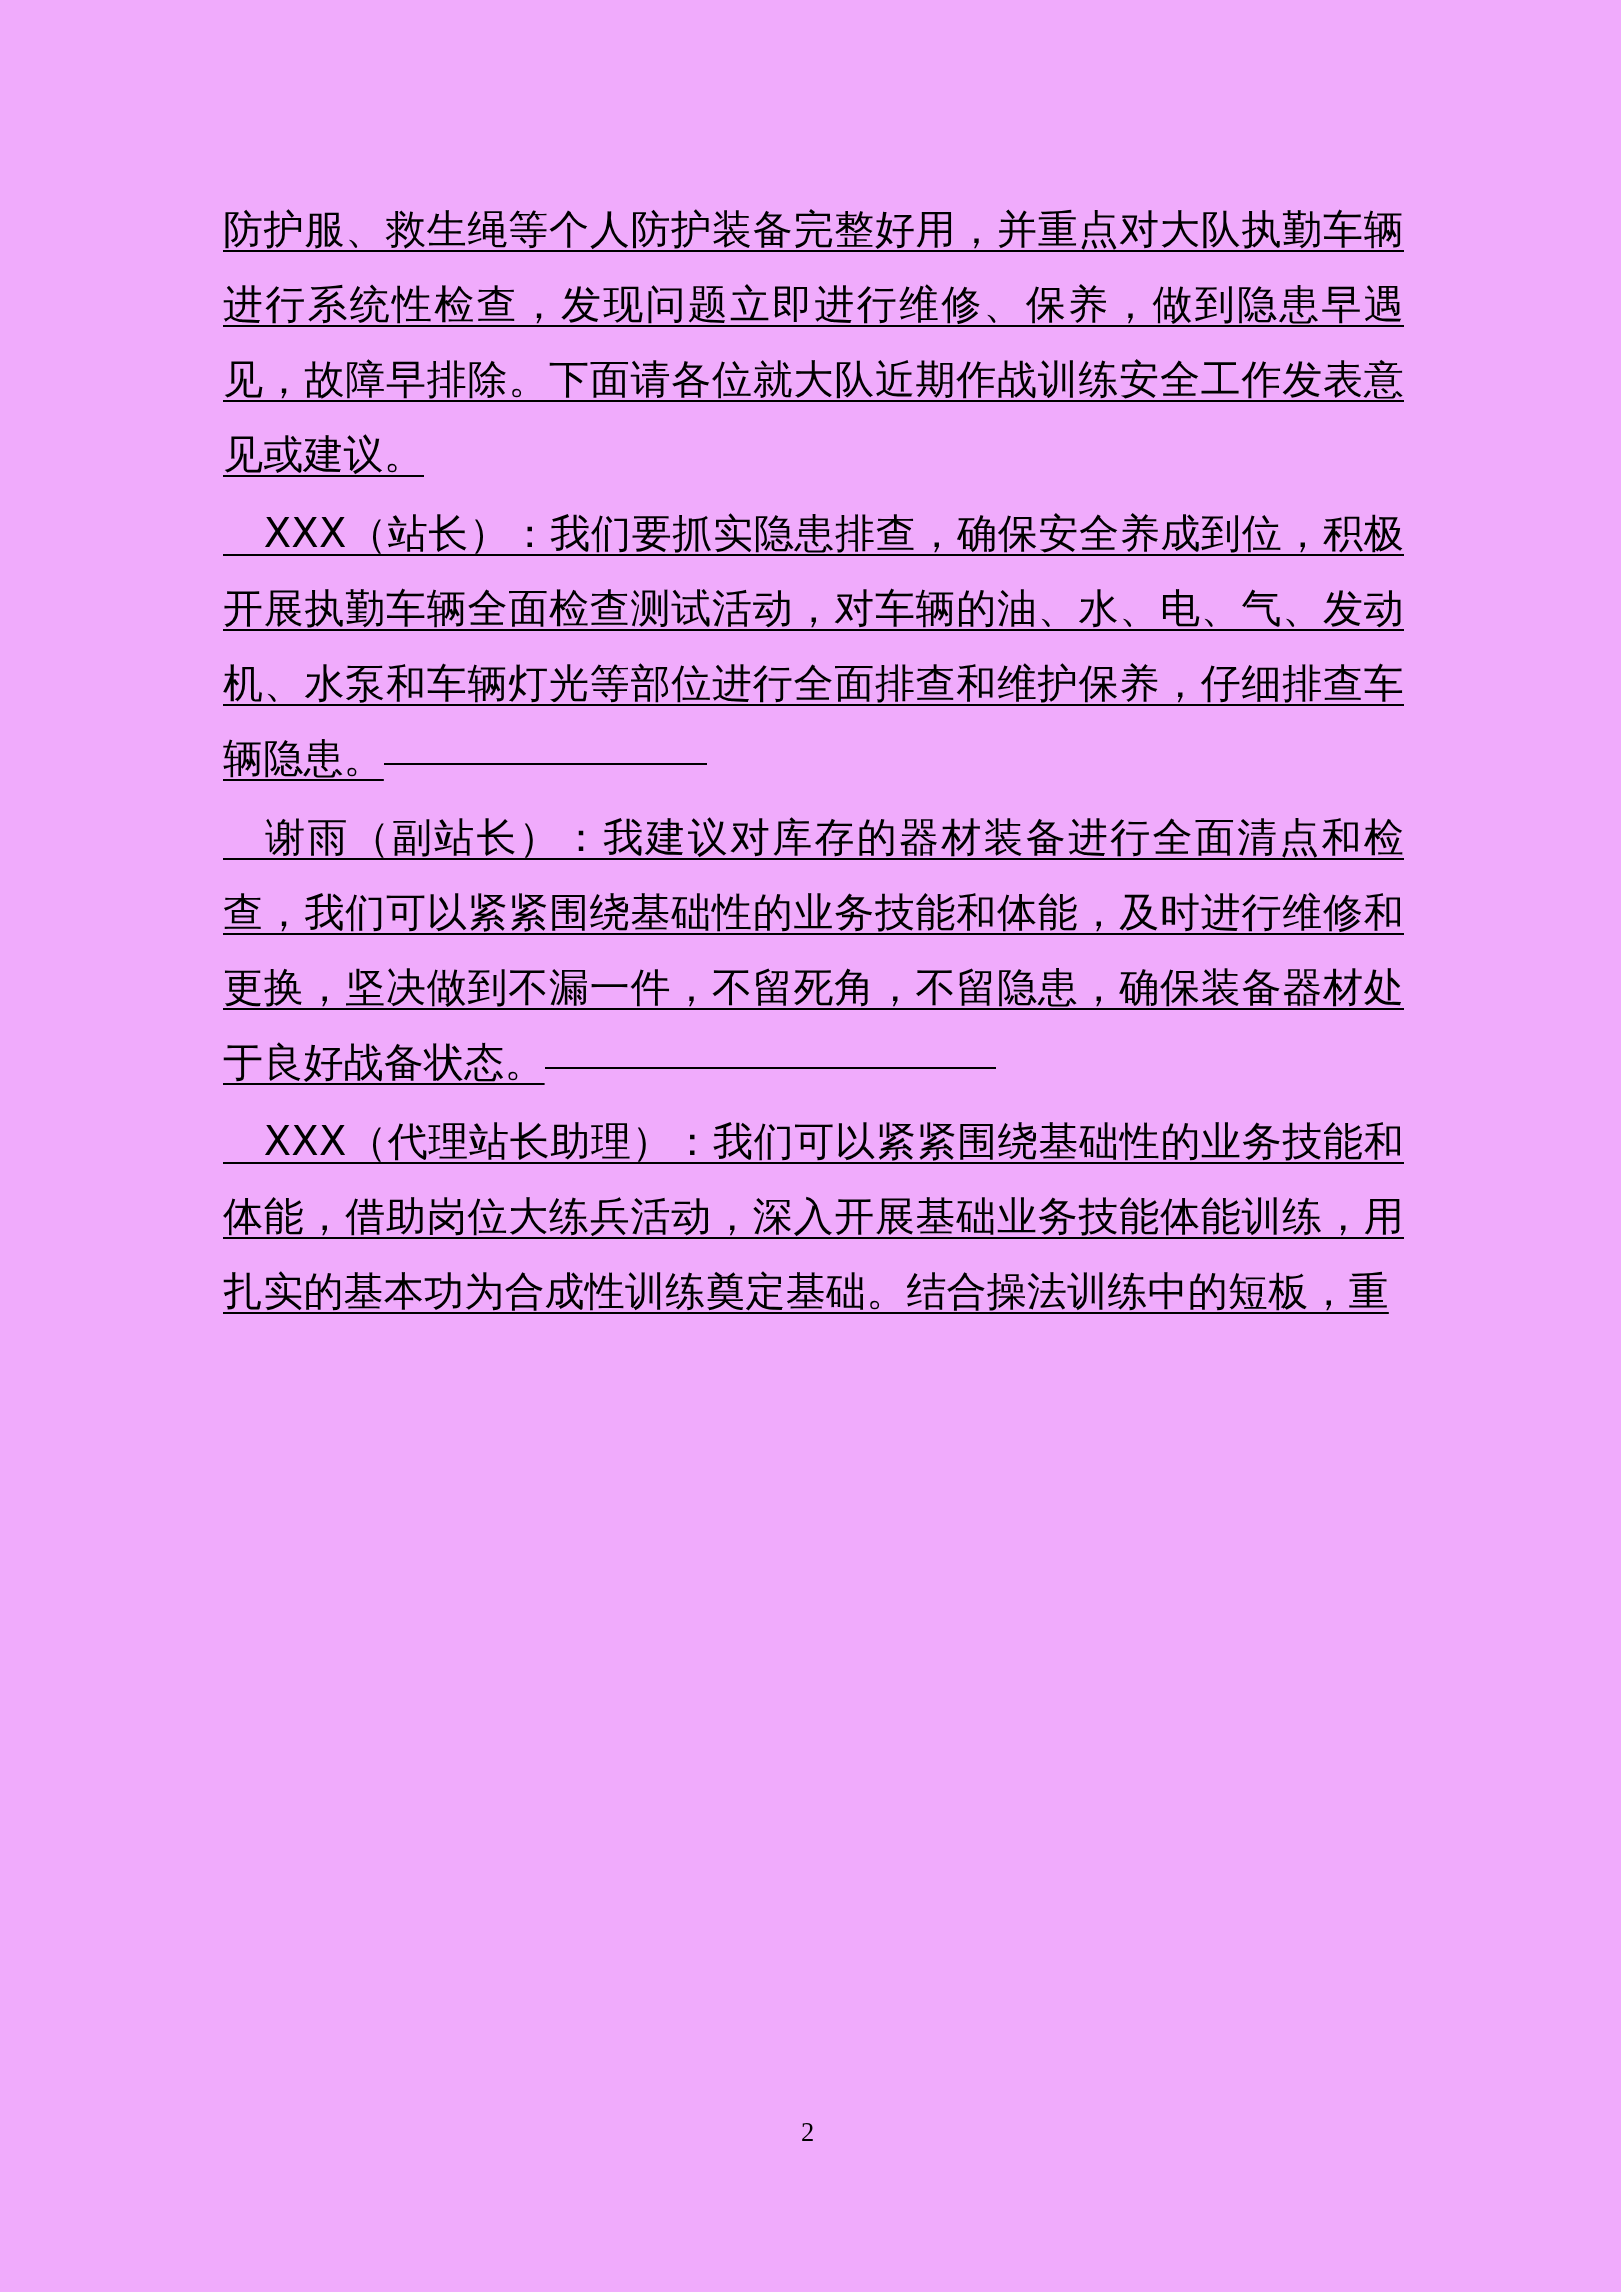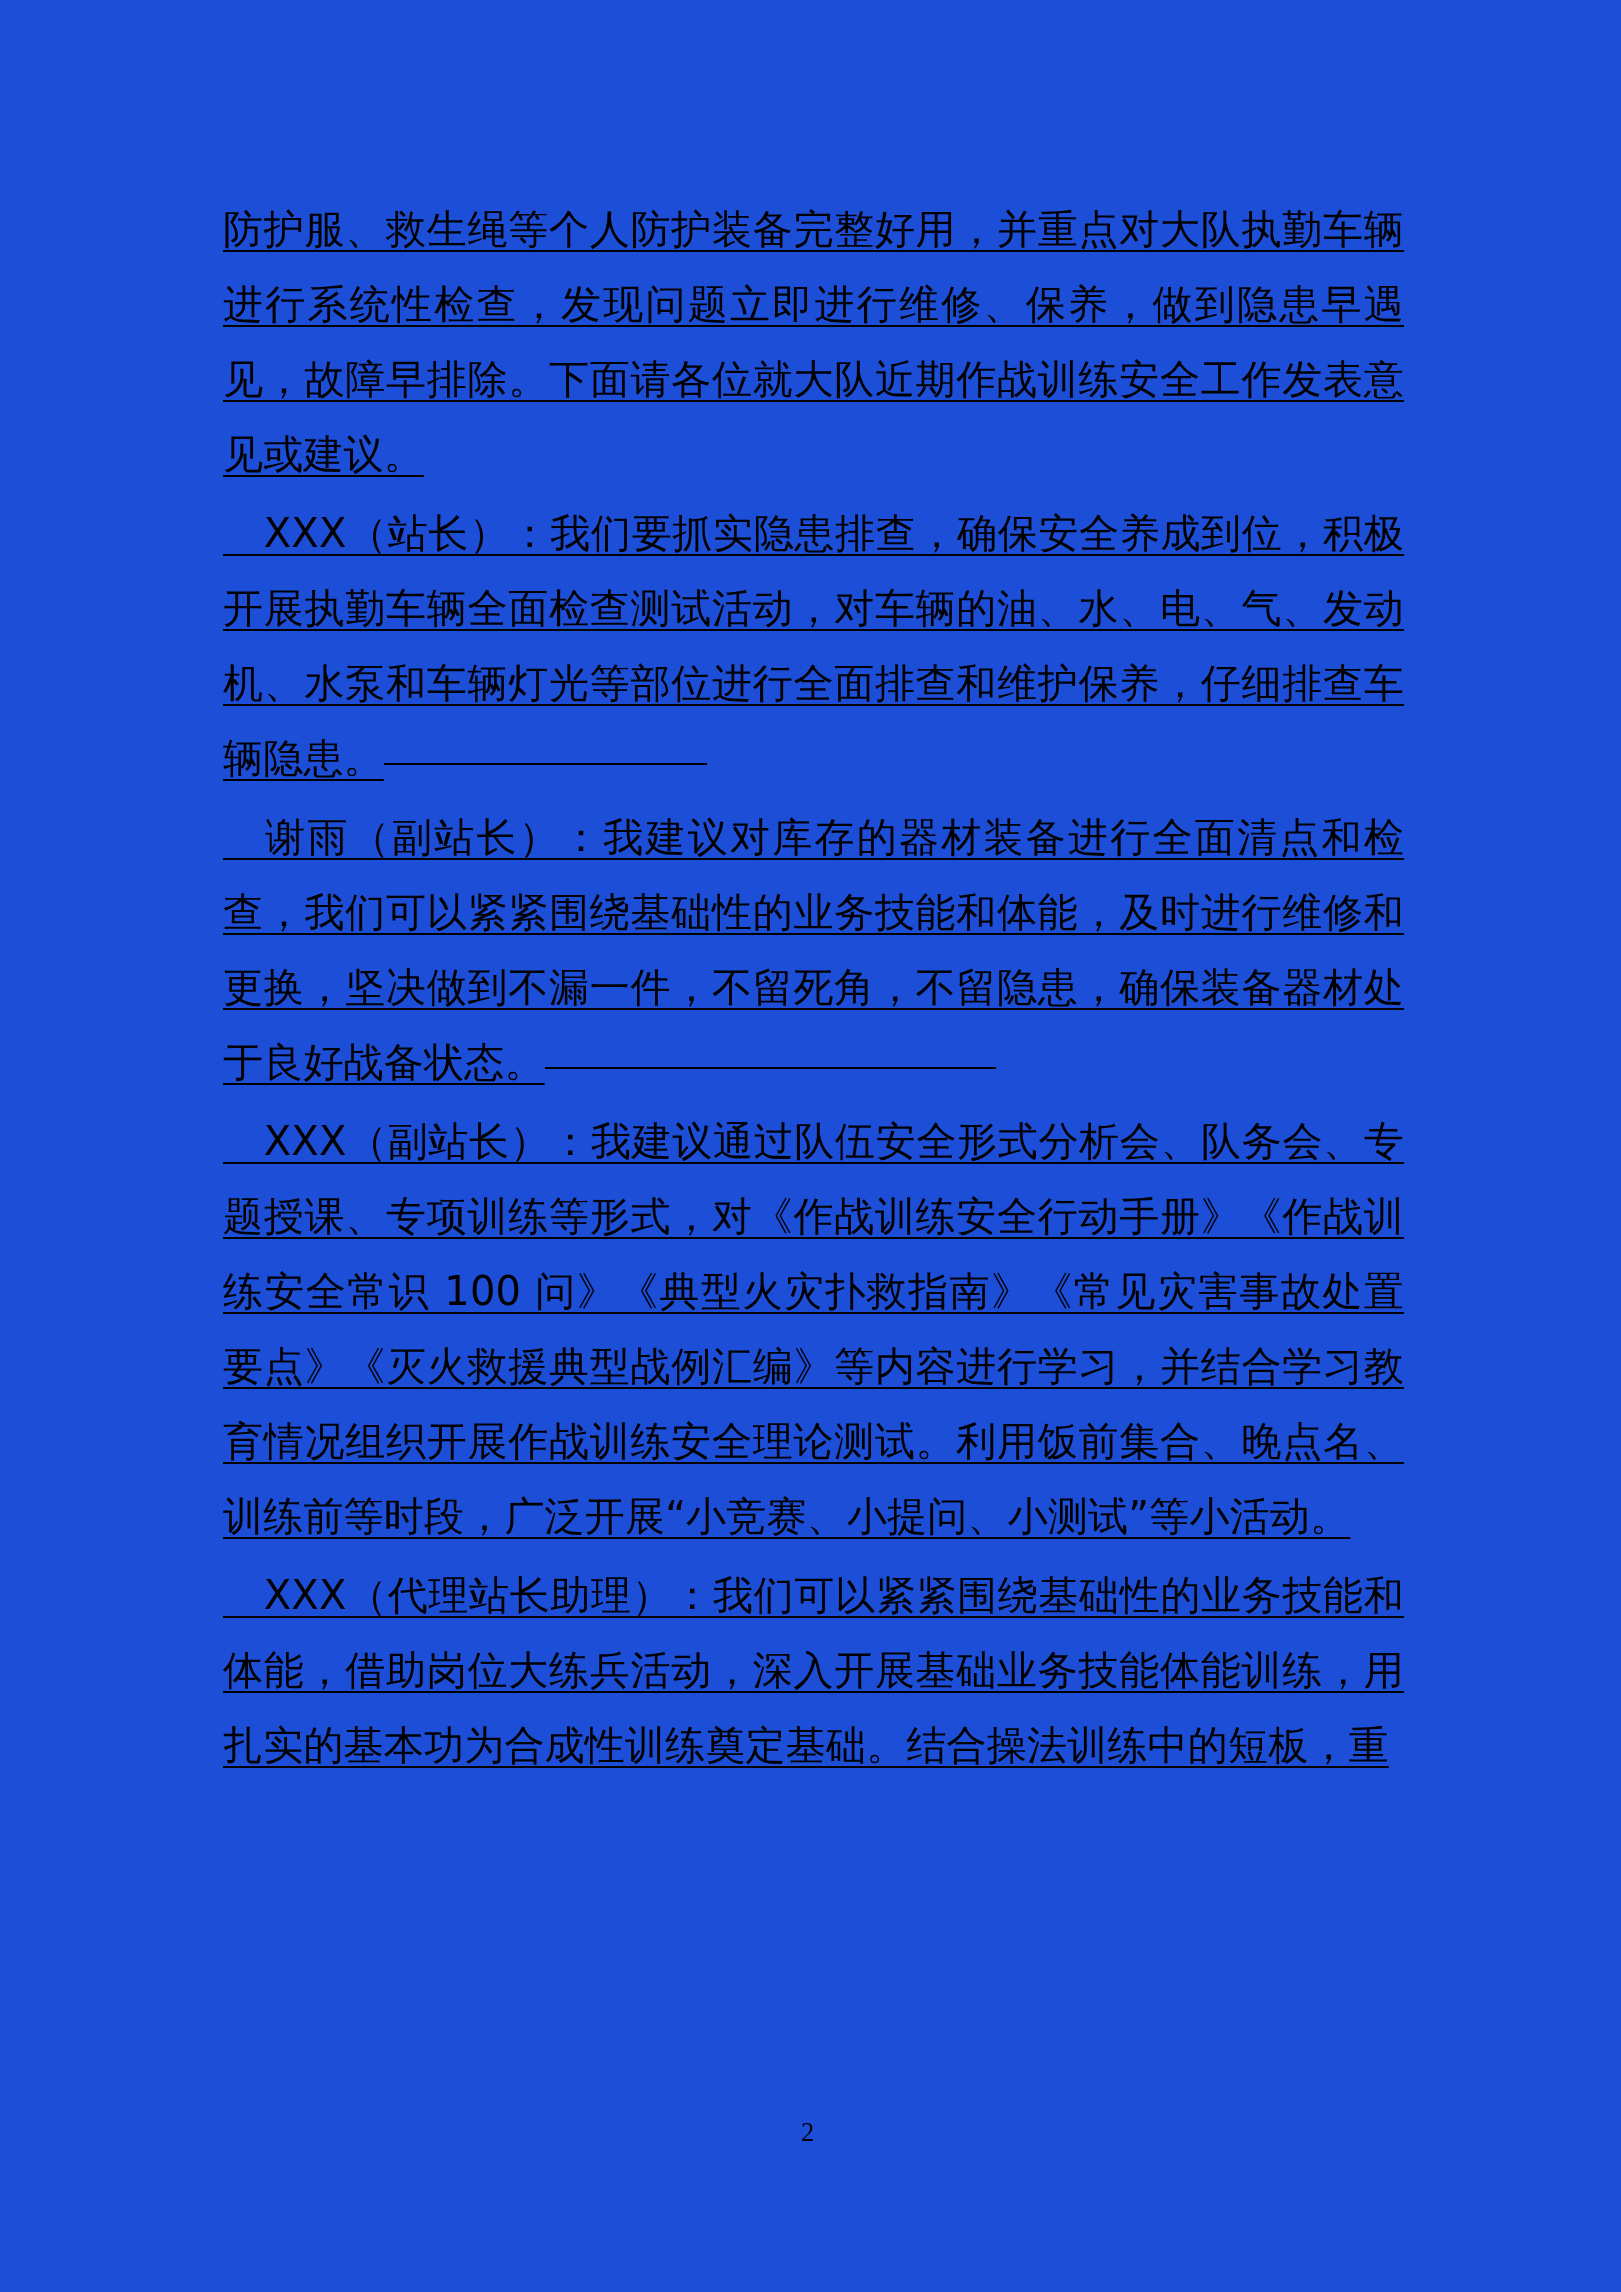--- a/index.html
+++ b/index.html
@@ -8,21 +8,21 @@
     padding: 0;
     background: #ffffff;
   }
   body {
     font-family: "DejaVu Sans", "Liberation Sans", sans-serif;
   }
   .page {
     position: relative;
     width: 1621px;
     height: 2293px;
-    background: #1d4ed8;
+    background: #f0abfc;
     margin: 0 auto;
     overflow: hidden;
     box-sizing: border-box;
   }
   .content {
     position: absolute;
     left: 223px;
     top: 192px;
     width: 1181px;
   }
@@ -72,21 +72,20 @@
 <div class="page">
 
   <div class="content">
 
     <p class="para"><span class="u">防护服、救生绳等个人防护装备完整好用，并重点对大队执勤车辆进行系统性检查，发现问题立即进行维修、保养，做到隐患早遇见，故障早排除。下面请各位就大队近期作战训练安全工作发表意见或建议。</span></p>
 
     <p class="para"><span class="u">　XXX（站长）：我们要抓实隐患排查，确保安全养成到位，积极开展执勤车辆全面检查测试活动，对车辆的油、水、电、气、发动机、水泵和车辆灯光等部位进行全面排查和维护保养，仔细排查车辆隐患。</span><span class="tail" style="width:323px"></span></p>
 
     <p class="para"><span class="u">　谢雨（副站长）：我建议对库存的器材装备进行全面清点和检查，我们可以紧紧围绕基础性的业务技能和体能，及时进行维修和更换，坚决做到不漏一件，不留死角，不留隐患，确保装备器材处于良好战备状态。</span><span class="tail" style="width:451px"></span></p>
 
-    <p class="para"><span class="u">　XXX（副站长）：我建议通过队伍安全形式分析会、队务会、专题授课、专项训练等形式，对《作战训练安全行动手册》《作战训练安全常识 100 问》《典型火灾扑救指南》《常见灾害事故处置要点》《灭火救援典型战例汇编》等内容进行学习，并结合学习教育情况组织开展作战训练安全理论测试。利用饭前集合、晚点名、训练前等时段，广泛开展“小竞赛、小提问、小测试”等小活动。</span></p>
 
     <p class="para"><span class="u">　XXX（代理站长助理）：我们可以紧紧围绕基础性的业务技能和体能，借助岗位大练兵活动，深入开展基础业务技能体能训练，用扎实的基本功为合成性训练奠定基础。结合操法训练中的短板，重</span></p>
 
   </div>
 
   <div class="page-number"><span class="pn-inner">2</span></div>
 
 </div>
 
 

